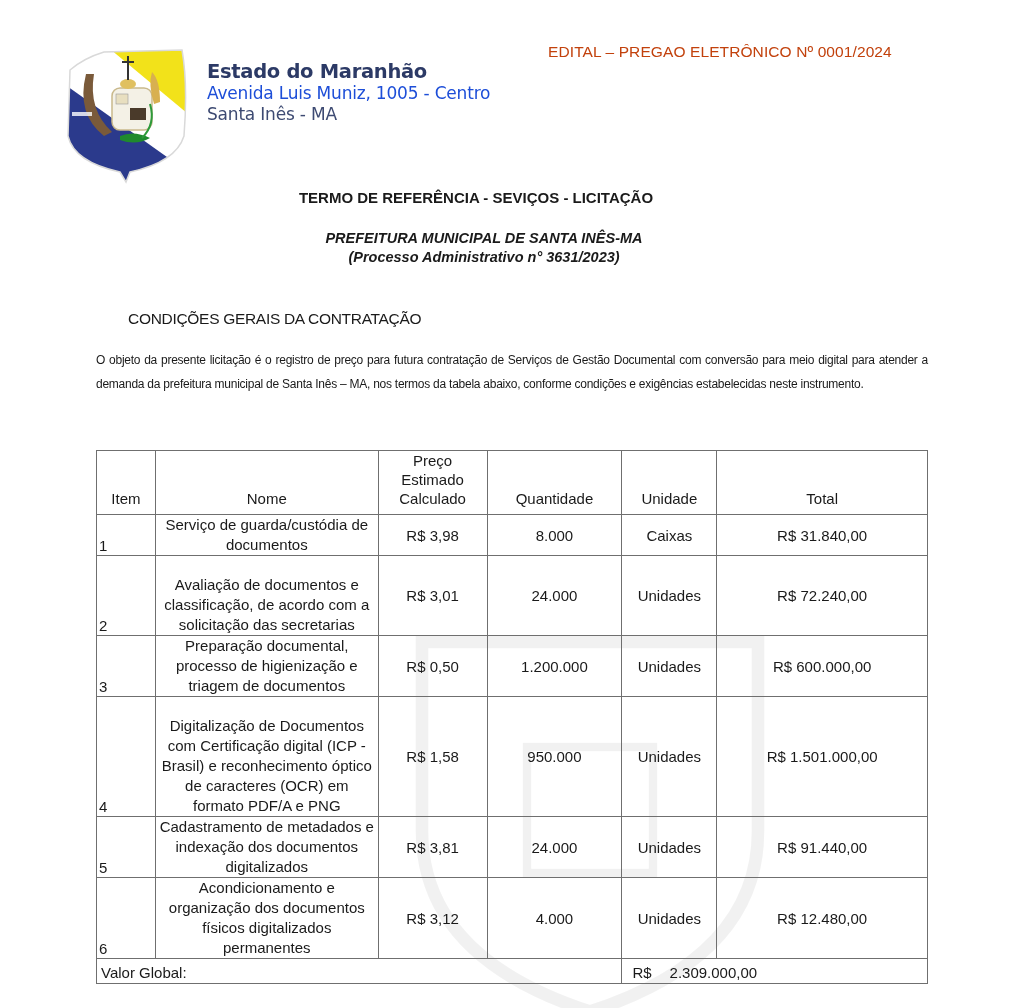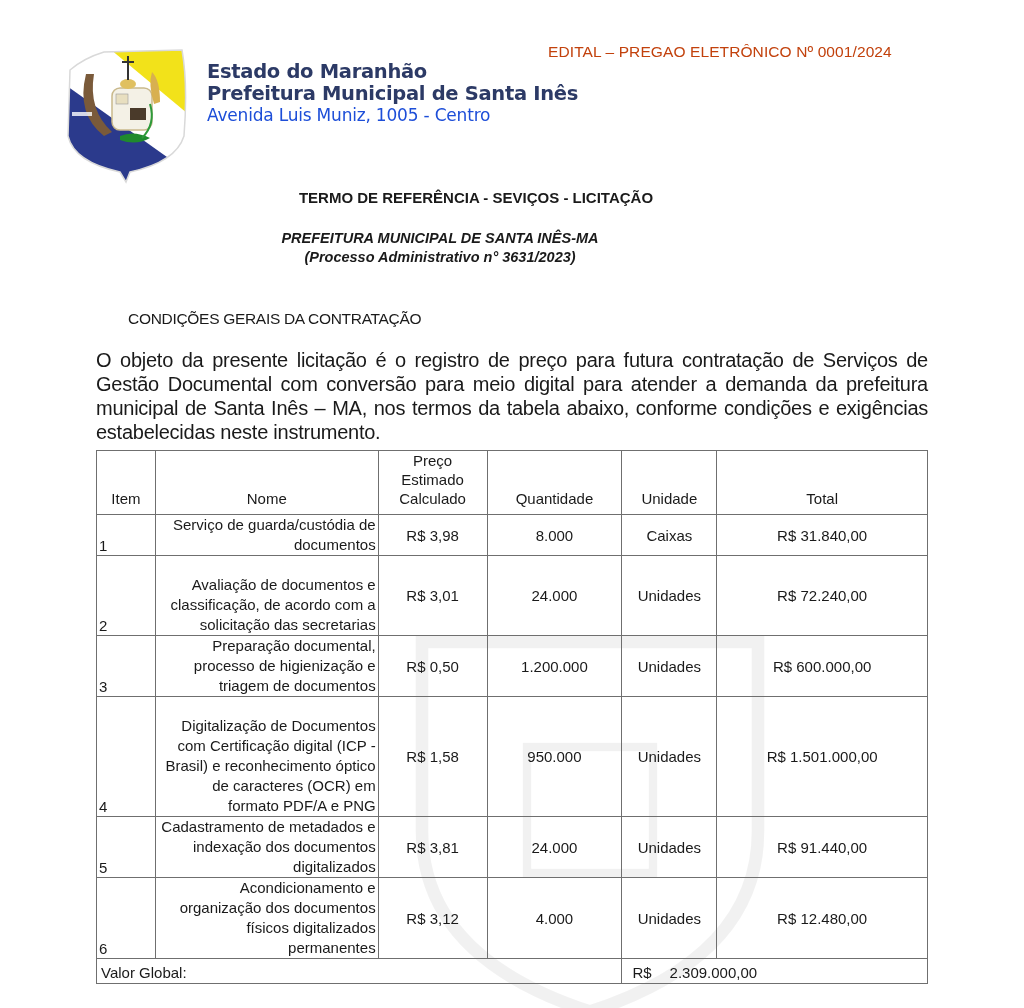--- a/index.html
+++ b/index.html
@@ -10,31 +10,31 @@
   .watermark { position: absolute; left: 380px; top: 600px; width: 420px; height: 420px; opacity: 0.05; }
   .edital { position: absolute; left: 548px; top: 43px; font-size: 15.5px; color: #c2410c; letter-spacing: 0.1px; }
   .crest { position: absolute; left: 64px; top: 44px; width: 124px; height: 140px; }
   .org { position: absolute; left: 207px; top: 61px; font-family: "DejaVu Sans", sans-serif; color: #2c3a66; }
   .org .l1 { font-size: 19.5px; font-weight: bold; line-height: 22px; letter-spacing: -0.3px; }
   .org .l2 { font-size: 19.5px; font-weight: bold; line-height: 22px; letter-spacing: -0.3px; }
   .org .l3 { font-size: 17px; line-height: 21px; color: #1d4ed8; letter-spacing: -0.2px; }
   .org .l4 { font-size: 17px; line-height: 21px; color: #3d4a72; letter-spacing: -0.2px; }
   .title { position: absolute; left: 0; width: 952px; top: 189px; text-align: center; font-size: 15px; font-weight: bold; padding-left: 0; }
   .title span { position: relative; left: 0px; }
-  .subtitle { position: absolute; left: 0; width: 880px; text-align: center; font-size: 14.5px; font-weight: bold; font-style: italic; }
+  .subtitle { position: absolute; left: 0; width: 880px; text-align: center; font-size: 14.5px; font-weight: bold; font-style: italic; padding-left: 44px; }
   .sub1 { top: 230px; left: 0; }
   .sub2 { top: 249px; left: 0; }
   .section { position: absolute; left: 128px; top: 310px; font-size: 15.5px; letter-spacing: -0.3px; }
-  .para { position: absolute; left: 96px; top: 348px; width: 832px; font-size: 20px; line-height: 24px; text-align: justify; letter-spacing: -0.25px; }
+  .para { position: absolute; left: 96px; top: 348px; width: 832px; font-size: 12px; line-height: 24px; text-align: justify; letter-spacing: -0.25px; }
   table.items { position: absolute; left: 96px; top: 450px; width: 832px; border-collapse: collapse; font-size: 15px; }
   table.items td, table.items th { border: 1.3px solid #6f6f6f; padding: 0 2px; font-weight: normal; }
   table.items th { vertical-align: bottom; text-align: center; line-height: 19px; padding-bottom: 6px; }
   th.c-item { text-align: left; padding-left: 13px; margin-left: 24px; }
   td.c-item { text-align: left; vertical-align: bottom; padding-left: 8px; line-height: 19px; }
-  td.c-name { text-align: right; padding-left: 4px; line-height: 20px; vertical-align: bottom; }
+  td.c-name { text-align: center; padding-left: 4px; line-height: 20px; vertical-align: bottom; }
   td.c-mid { text-align: center; vertical-align: middle; }
   td.c-total { text-align: center; vertical-align: middle; padding-right: 10px; }
   .total-row td { font-weight: bold; height: 24px; vertical-align: bottom; line-height: 20px; }
   .total-label { padding-left: 4px !important; margin-top: 28px; }
   .total-val { padding-left: 10px !important; }
   .total-val .rs { margin-right: 18px; }
 </style>
 </head>
 <body>
 
@@ -65,22 +65,22 @@
   <rect x="63" y="12" width="2" height="24" fill="#333"></rect>
   <rect x="58" y="17" width="12" height="2" fill="#333"></rect>
   <path d="M88 28 Q96 36 96 58 L90 60 Q84 40 88 28 Z" fill="#d8b050"></path>
   <path d="M56 92 Q70 86 86 94 Q72 102 56 96 Z" fill="#1f8a2e"></path>
   <path d="M86 60 Q92 80 78 94" fill="none" stroke="#2d9a3a" stroke-width="2"></path>
   <rect x="8" y="68" width="20" height="4" fill="#ffffff" opacity="0.8"></rect>
 </svg>
 
 <div class="org">
   <div class="l1">Estado do Maranhão</div>
-  <div class="l2">Prefeitura Municipal de Santa Inês</div>
   <div class="l3">Avenida Luis Muniz, 1005 - Centro</div>
+  <div class="l4">Santa Inês - MA</div>
 </div>
 
 <div class="title"><span>TERMO DE REFERÊNCIA - SEVIÇOS - LICITAÇÃO</span></div>
 <div class="subtitle sub1">PREFEITURA MUNICIPAL DE SANTA INÊS-MA</div>
 <div class="subtitle sub2">(Processo Administrativo n° 3631/2023)</div>
 
 <div class="section">CONDIÇÕES GERAIS DA CONTRATAÇÃO</div>
 <div class="para">O objeto da presente licitação é o registro de preço para futura contratação de Serviços de Gestão Documental com conversão para meio digital para atender a demanda da prefeitura municipal de Santa Inês – MA, nos termos da tabela abaixo, conforme condições e exigências estabelecidas neste instrumento.</div>
 
 <table class="items">

